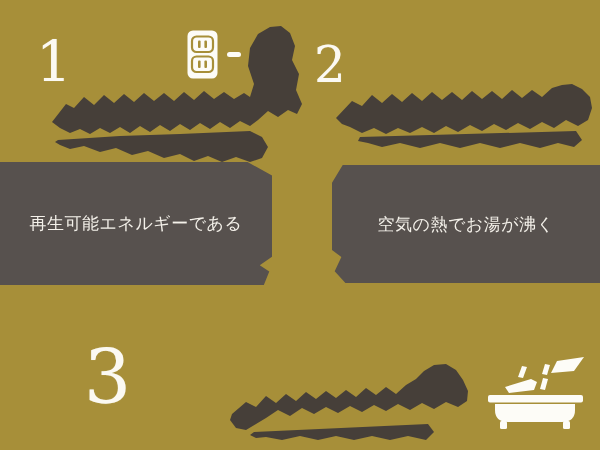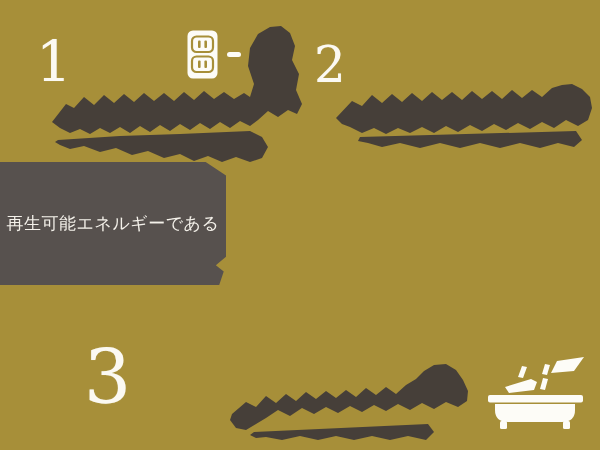--- a/index.html
+++ b/index.html
@@ -21,21 +21,21 @@
   .n1{left:36px;top:34px;font-size:56px;}
   .n2{left:314px;top:40px;font-size:50px;}
   .n3{left:84px;top:340px;font-size:74px;}
   .panel{
     position:absolute;
     background:#57514e;
     display:flex;align-items:center;justify-content:center;
     text-align:center;
   }
   .panel-left{
-    left:0;top:162px;width:226px;height:123px;
+    left:0;top:162px;width:272px;height:123px;
     clip-path:polygon(0 0,91% 0,100% 11%,100% 77%,95.5% 84%,99% 89%,97% 100%,0 100%);
   }
   .panel-right{
     left:332px;top:165px;width:268px;height:118px;
     clip-path:polygon(4% 0,100% 0,100% 100%,5% 100%,1% 90%,3.5% 78%,0 72%,0 15%);
   }
   .panel-text{
     color:#f4f1ea;
     font-size:17px;
     line-height:1.8;
@@ -80,20 +80,25 @@
   </svg>
 
   <div class="cord-dash"></div>
 
   <div class="panel panel-left">
     <div class="panel-text">
       <div>再生可能エネルギーである</div>
     </div>
   </div>
 
+  <div class="panel panel-right">
+    <div class="panel-text">
+      <div>空気の熱でお湯が沸く</div>
+    </div>
+  </div>
 
   <svg class="icon-svg bath" width="102" height="77" viewBox="0 0 102 77" xmlns="http://www.w3.org/2000/svg" aria-hidden="true">
     <g fill="#fdfcf7">
 
       <polygon points="20,32 46,24 52,27 49,35 24,38"></polygon>
       <polygon points="33,22 37,11 42,12 38,23"></polygon>
       <polygon points="55,34 58,23 63,24 60,35"></polygon>
       <polygon points="57,19 60,9 65,10 62,20"></polygon>
       <polygon points="66,18 72,6 99,2 89,16"></polygon>
 

